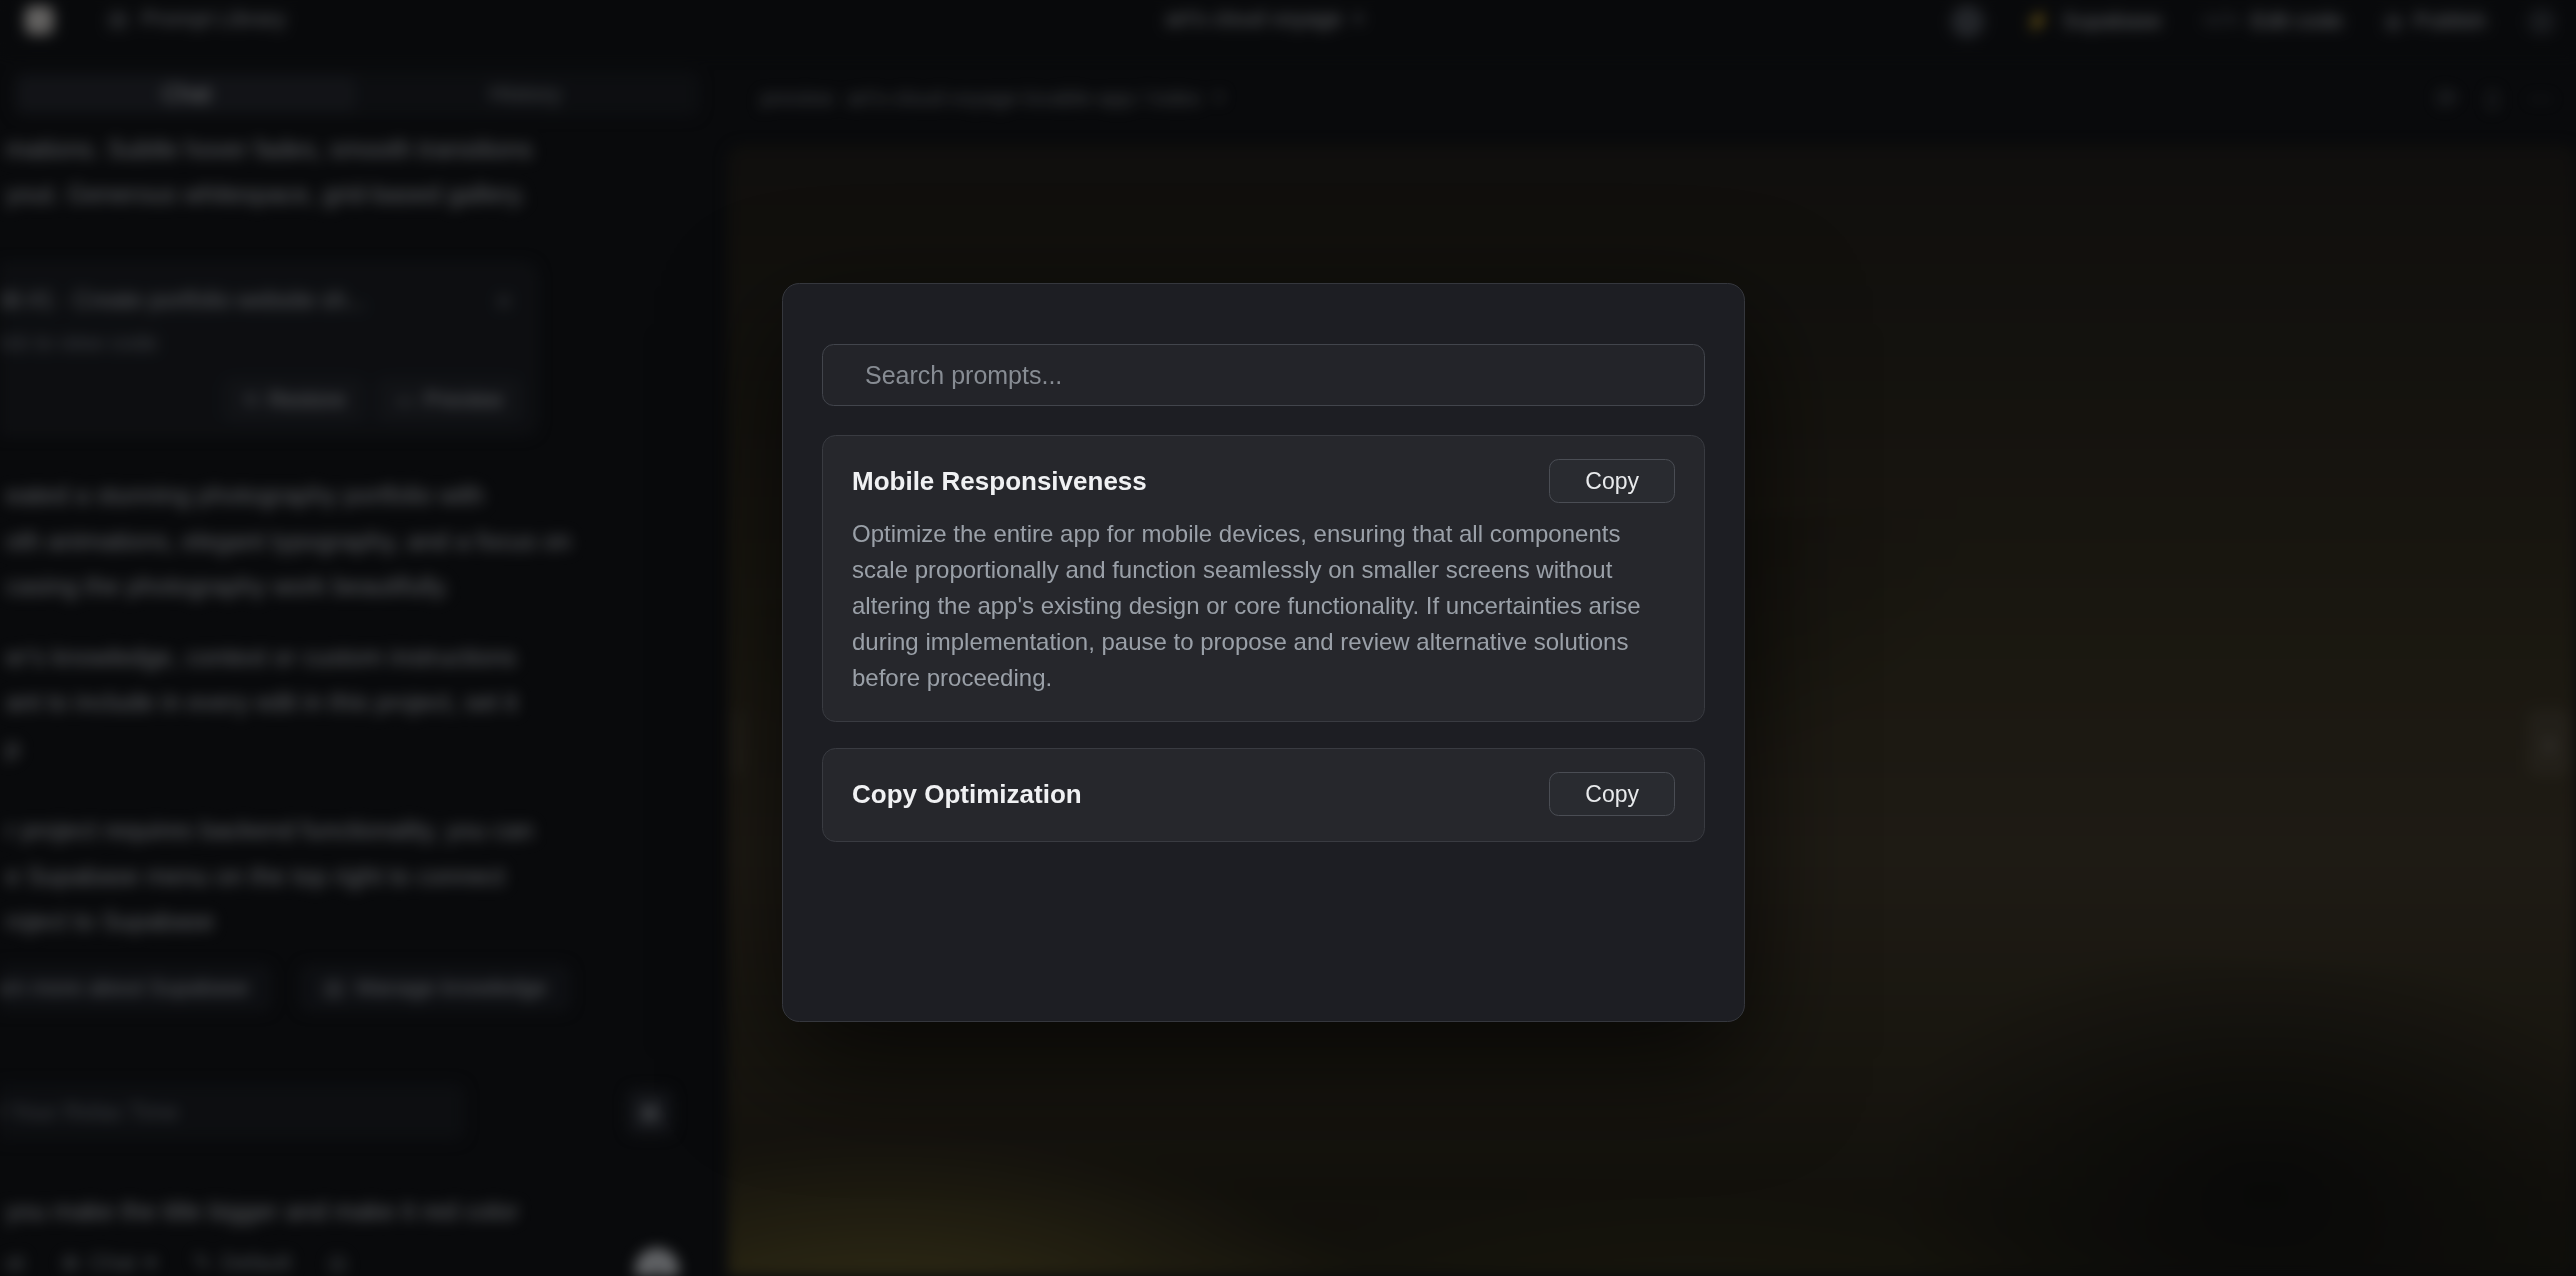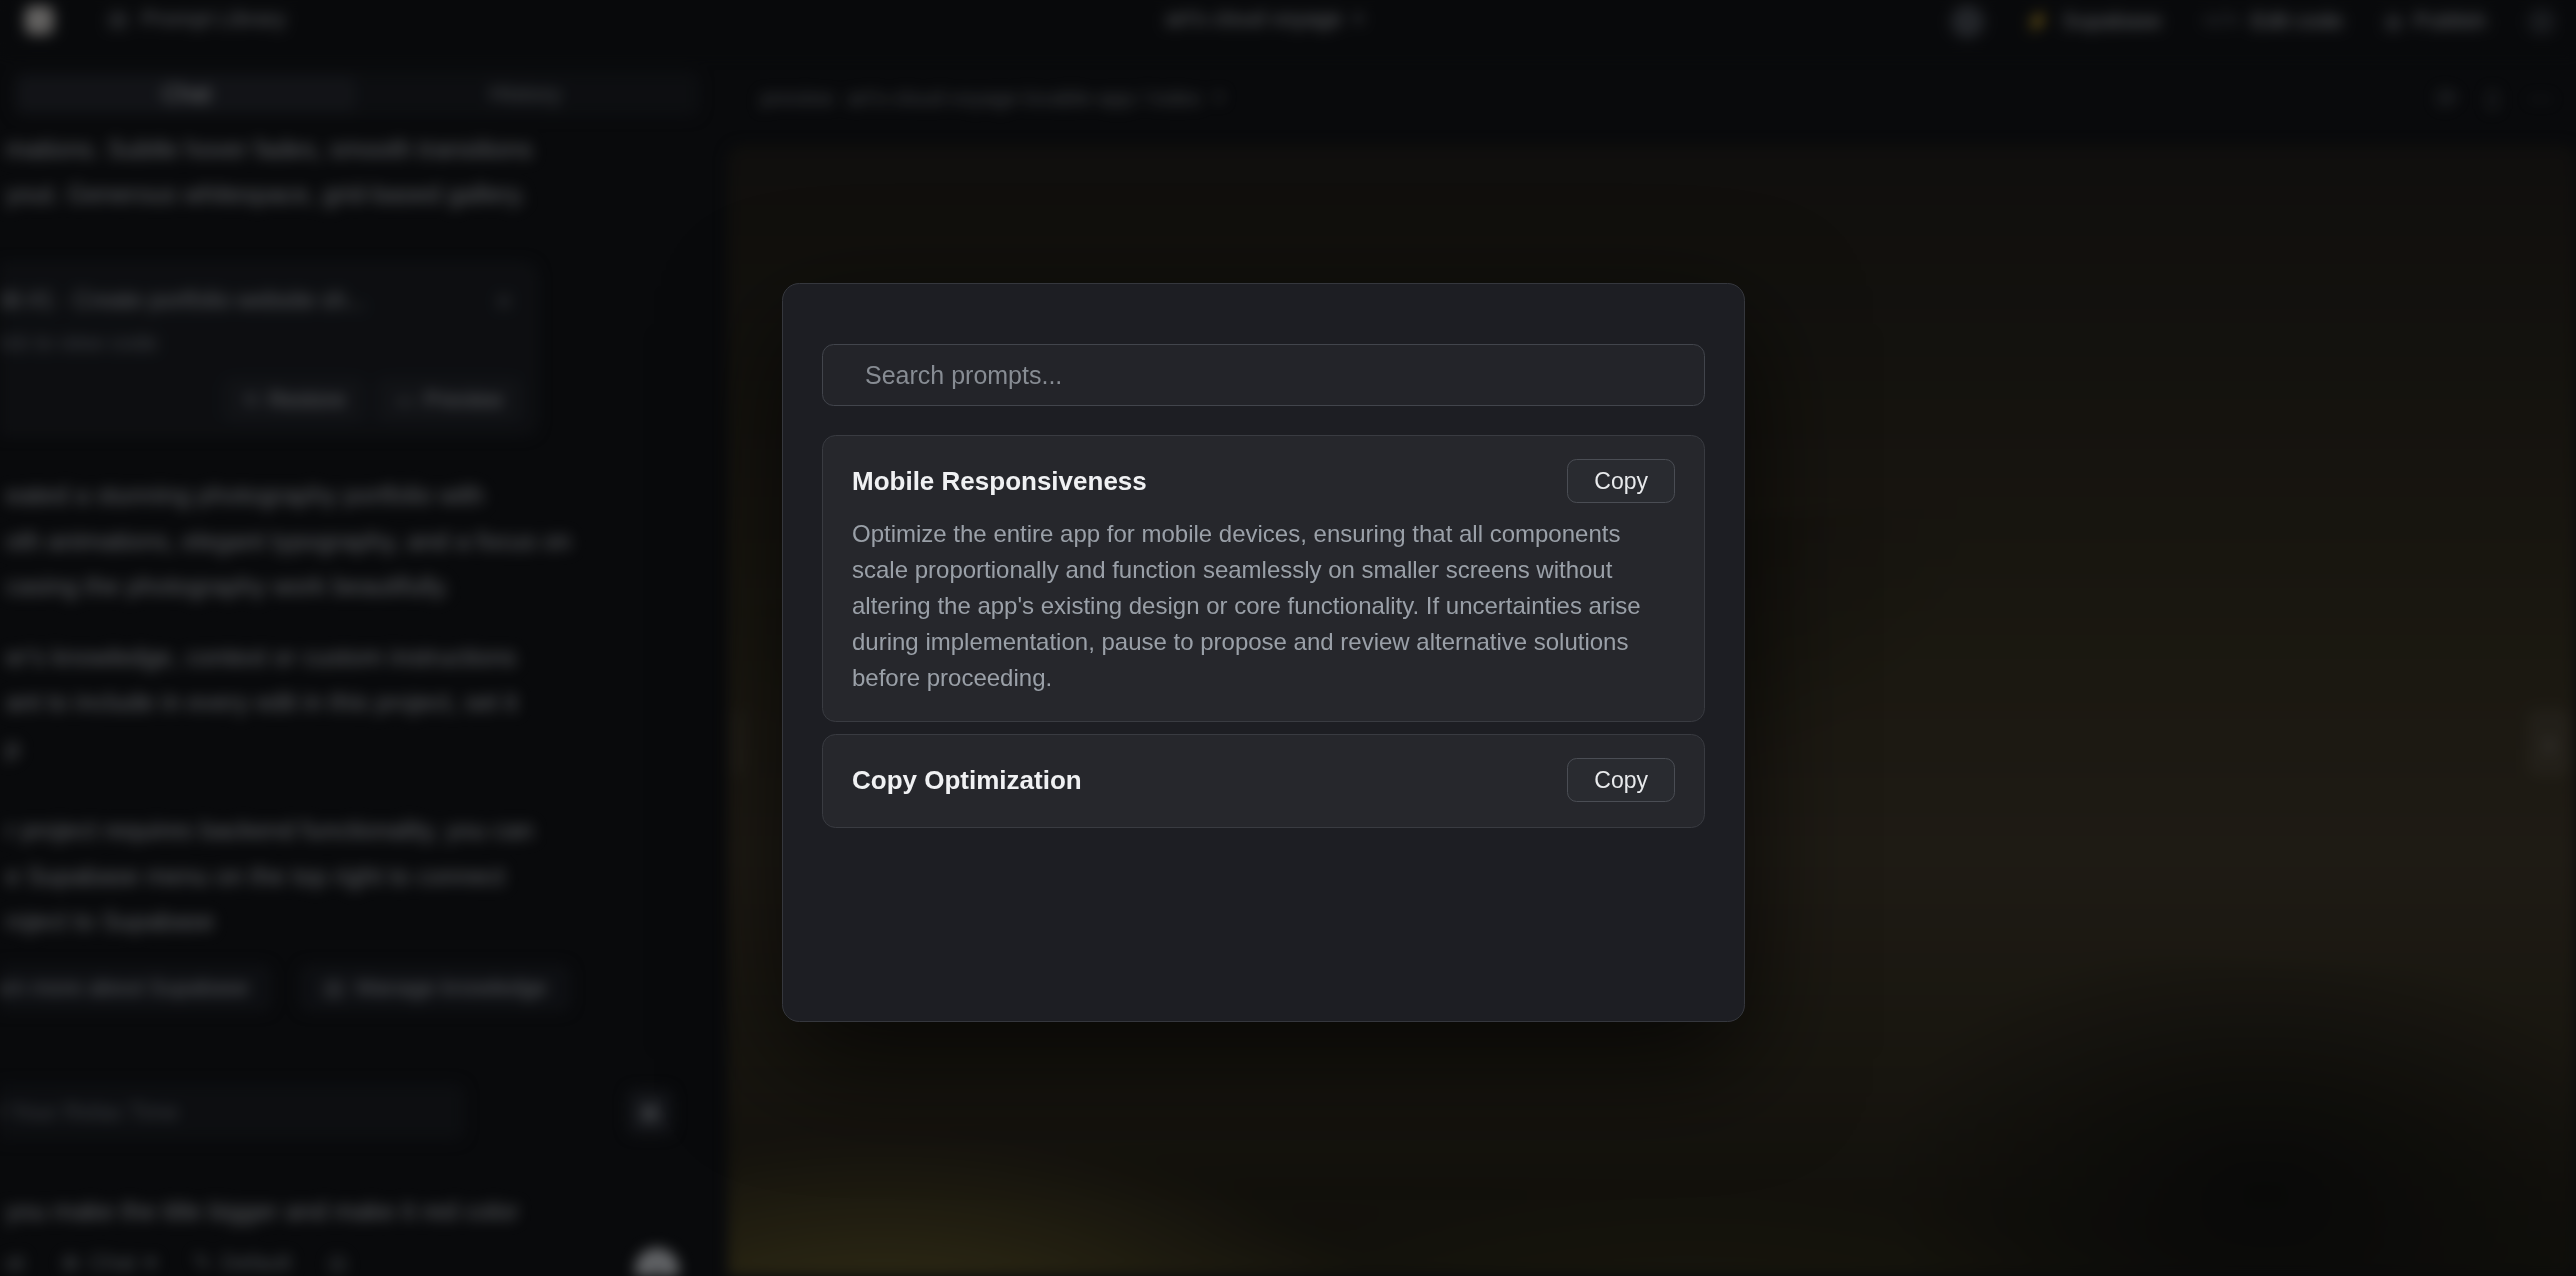--- a/index.html
+++ b/index.html
@@ -95,26 +95,26 @@
   .modal { position:absolute; left:782px; top:283px; width:963px; height:739px;
            background:#1d1e23; border:1px solid #35373d; border-radius:17.3px;
            box-shadow:0 39px 116px rgba(0,0,0,0.7); padding:33px 39px 44px; }
   .m-head { display:flex; justify-content:space-between; align-items:center; }
   .m-title { color:#f2f3f5; font-size:29px; font-weight:700; letter-spacing:0.2px; }
   .m-close { color:#9ba0a7; font-size:35px; line-height:29px; }
   .m-search { margin-top:27px; width:100%; height:62px; background:#232429; border:1.4px solid #42454c;
               border-radius:11.6px; padding:0 42px; color:#d7d9dd; font-size:25px;
               font-family:"Liberation Sans", sans-serif; outline:none; }
   .m-search::placeholder { color:#878c93; }
-  .p-list { margin-top:29px; height:493px; overflow:hidden; display:flex; flex-direction:column; gap:12px; }
+  .p-list { margin-top:29px; height:493px; overflow:hidden; display:flex; flex-direction:column; gap:26px; }
   .p-card { flex:none; background:#26272c; border:1.4px solid #393b41; border-radius:13.5px;
             padding:23px 29px 25px; }
   .p-card-head { display:flex; justify-content:space-between; align-items:center; }
   .p-title { color:#f0f1f3; font-size:26px; font-weight:700; }
-  .copy-btn { height:44px; padding:0 26px; display:flex; align-items:center; border-radius:9.6px;
+  .copy-btn { height:44px; padding:0 35px; display:flex; align-items:center; border-radius:9.6px;
               border:1.4px solid #4a4d54; background:#292b30; color:#e8eaec; font-size:23px; }
   .p-desc { margin-top:13px; color:#9aa0a8; font-size:24px; line-height:36px; }
 </style>
 </head>
 <body>
 
 <div class="backdrop">
 
   <header class="topbar">
     <div class="logo"></div>

